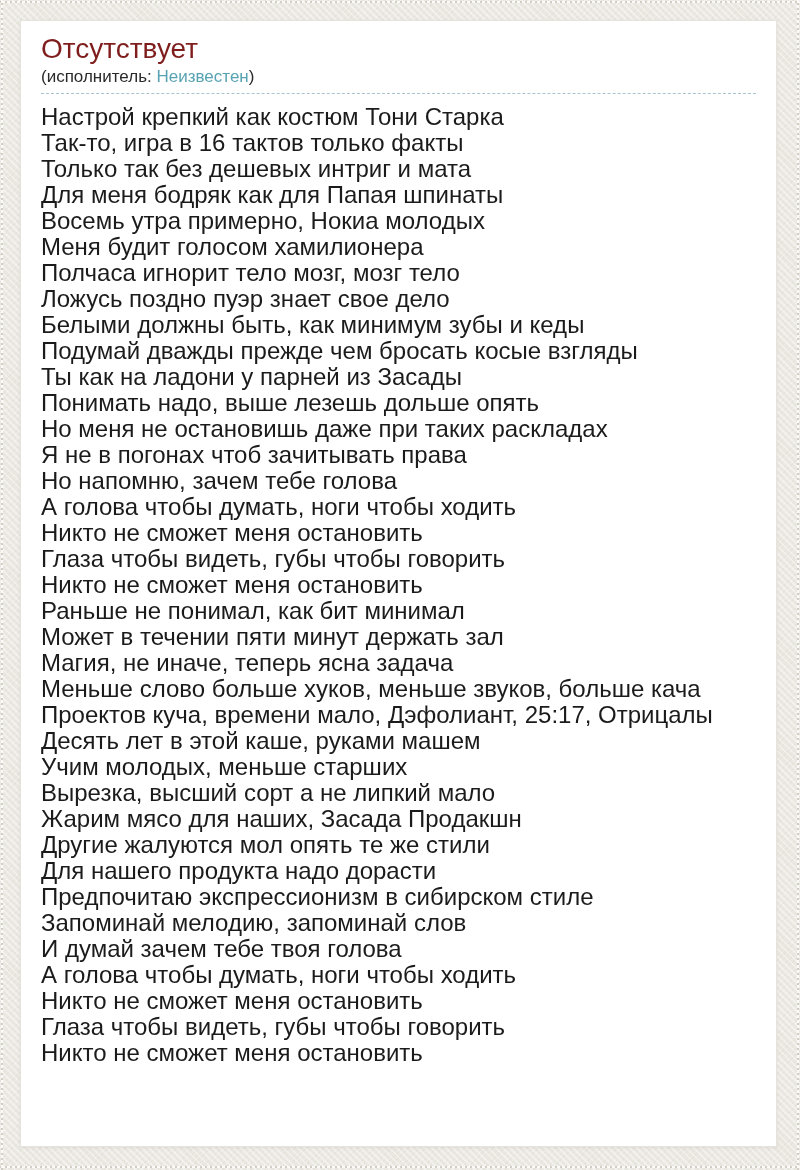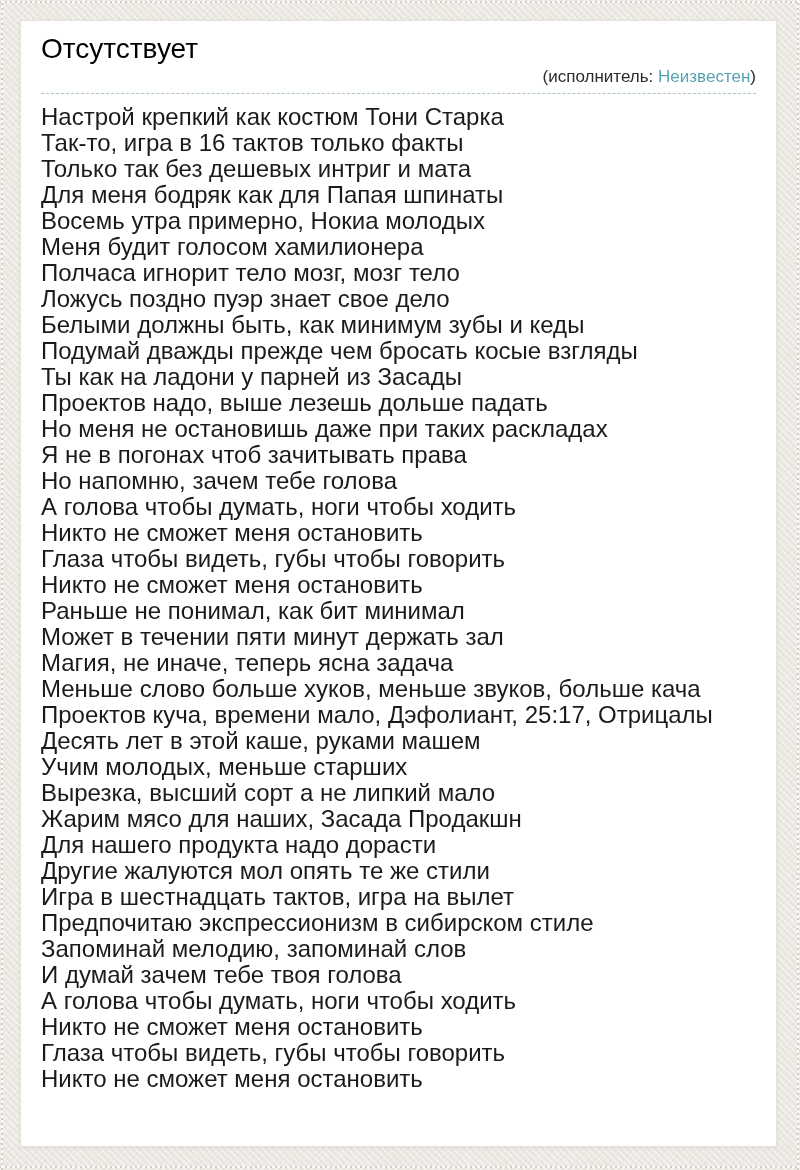--- a/index.html
+++ b/index.html
@@ -41,30 +41,29 @@
     box-shadow: 0 1px 3px rgba(120,112,100,0.12);
     z-index: 2;
     padding: 13px 20px 0 20px;
   }
   .song-header { border-bottom: 1px dashed #a9c3cf; padding-bottom: 6px; }
   .song-title {
     display: inline-block;
     font-size: 28px;
     line-height: 30px;
     font-weight: 400;
-    color: #000000;
+    color: #7f1d1d;
     text-decoration: none;
     cursor: pointer;
   }
   .song-subtitle {
     margin-top: 2px;
     font-size: 17px;
     line-height: 21px;
     color: #2a2a2a;
-    text-align: right;
   }
   .artist-link {
     color: #57a3b2;
     text-decoration: none;
     cursor: pointer;
   }
   .lyrics {
     margin-top: 10px;
     font-size: 24px;
     line-height: 26px;
@@ -92,40 +91,39 @@
         <div class="lyric-line">Так-то, игра в 16 тактов только факты</div>
         <div class="lyric-line">Только так без дешевых интриг и мата</div>
         <div class="lyric-line">Для меня бодряк как для Папая шпинаты</div>
         <div class="lyric-line">Восемь утра примерно, Нокиа молодых</div>
         <div class="lyric-line">Меня будит голосом хамилионера</div>
         <div class="lyric-line">Полчаса игнорит тело мозг, мозг тело</div>
         <div class="lyric-line">Ложусь поздно пуэр знает свое дело</div>
         <div class="lyric-line">Белыми должны быть, как минимум зубы и кеды</div>
         <div class="lyric-line">Подумай дважды прежде чем бросать косые взгляды</div>
         <div class="lyric-line">Ты как на ладони у парней из Засады</div>
-        <div class="lyric-line">Проектов надо, выше лезешь дольше падать</div>
+        <div class="lyric-line">Понимать надо, выше лезешь дольше опять</div>
         <div class="lyric-line">Но меня не остановишь даже при таких раскладах</div>
         <div class="lyric-line">Я не в погонах чтоб зачитывать права</div>
         <div class="lyric-line">Но напомню, зачем тебе голова</div>
         <div class="lyric-line">А голова чтобы думать, ноги чтобы ходить</div>
         <div class="lyric-line">Никто не сможет меня остановить</div>
         <div class="lyric-line">Глаза чтобы видеть, губы чтобы говорить</div>
         <div class="lyric-line">Никто не сможет меня остановить</div>
         <div class="lyric-line">Раньше не понимал, как бит минимал</div>
         <div class="lyric-line">Может в течении пяти минут держать зал</div>
         <div class="lyric-line">Магия, не иначе, теперь ясна задача</div>
         <div class="lyric-line">Меньше слово больше хуков, меньше звуков, больше кача</div>
         <div class="lyric-line">Проектов куча, времени мало, Дэфолиант, 25:17, Отрицалы</div>
         <div class="lyric-line">Десять лет в этой каше, руками машем</div>
         <div class="lyric-line">Учим молодых, меньше старших</div>
         <div class="lyric-line">Вырезка, высший сорт а не липкий мало</div>
         <div class="lyric-line">Жарим мясо для наших, Засада Продакшн</div>
+        <div class="lyric-line">Другие жалуются мол опять те же стили</div>
         <div class="lyric-line">Для нашего продукта надо дорасти</div>
-        <div class="lyric-line">Другие жалуются мол опять те же стили</div>
-        <div class="lyric-line">Игра в шестнадцать тактов, игра на вылет</div>
         <div class="lyric-line">Предпочитаю экспрессионизм в сибирском стиле</div>
         <div class="lyric-line">Запоминай мелодию, запоминай слов</div>
         <div class="lyric-line">И думай зачем тебе твоя голова</div>
         <div class="lyric-line">А голова чтобы думать, ноги чтобы ходить</div>
         <div class="lyric-line">Никто не сможет меня остановить</div>
         <div class="lyric-line">Глаза чтобы видеть, губы чтобы говорить</div>
         <div class="lyric-line">Никто не сможет меня остановить</div>
       </div>
   </div>
 </div>

